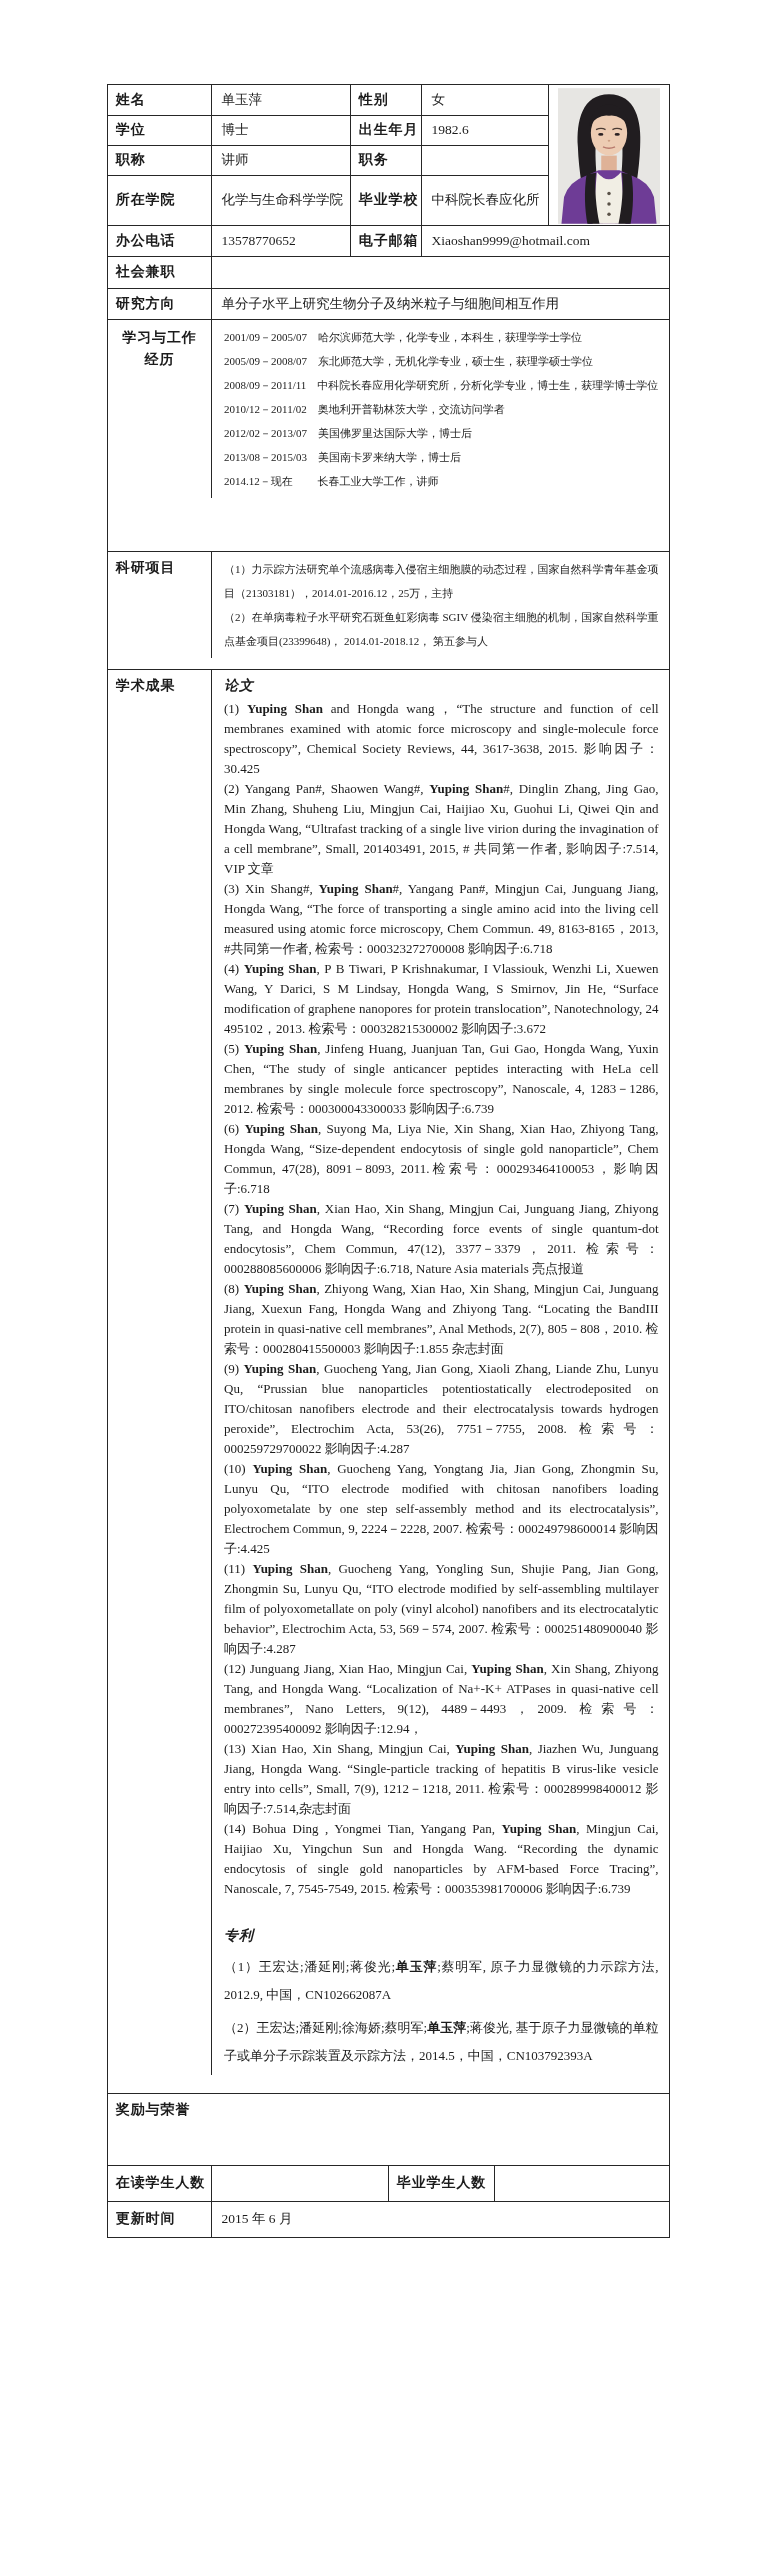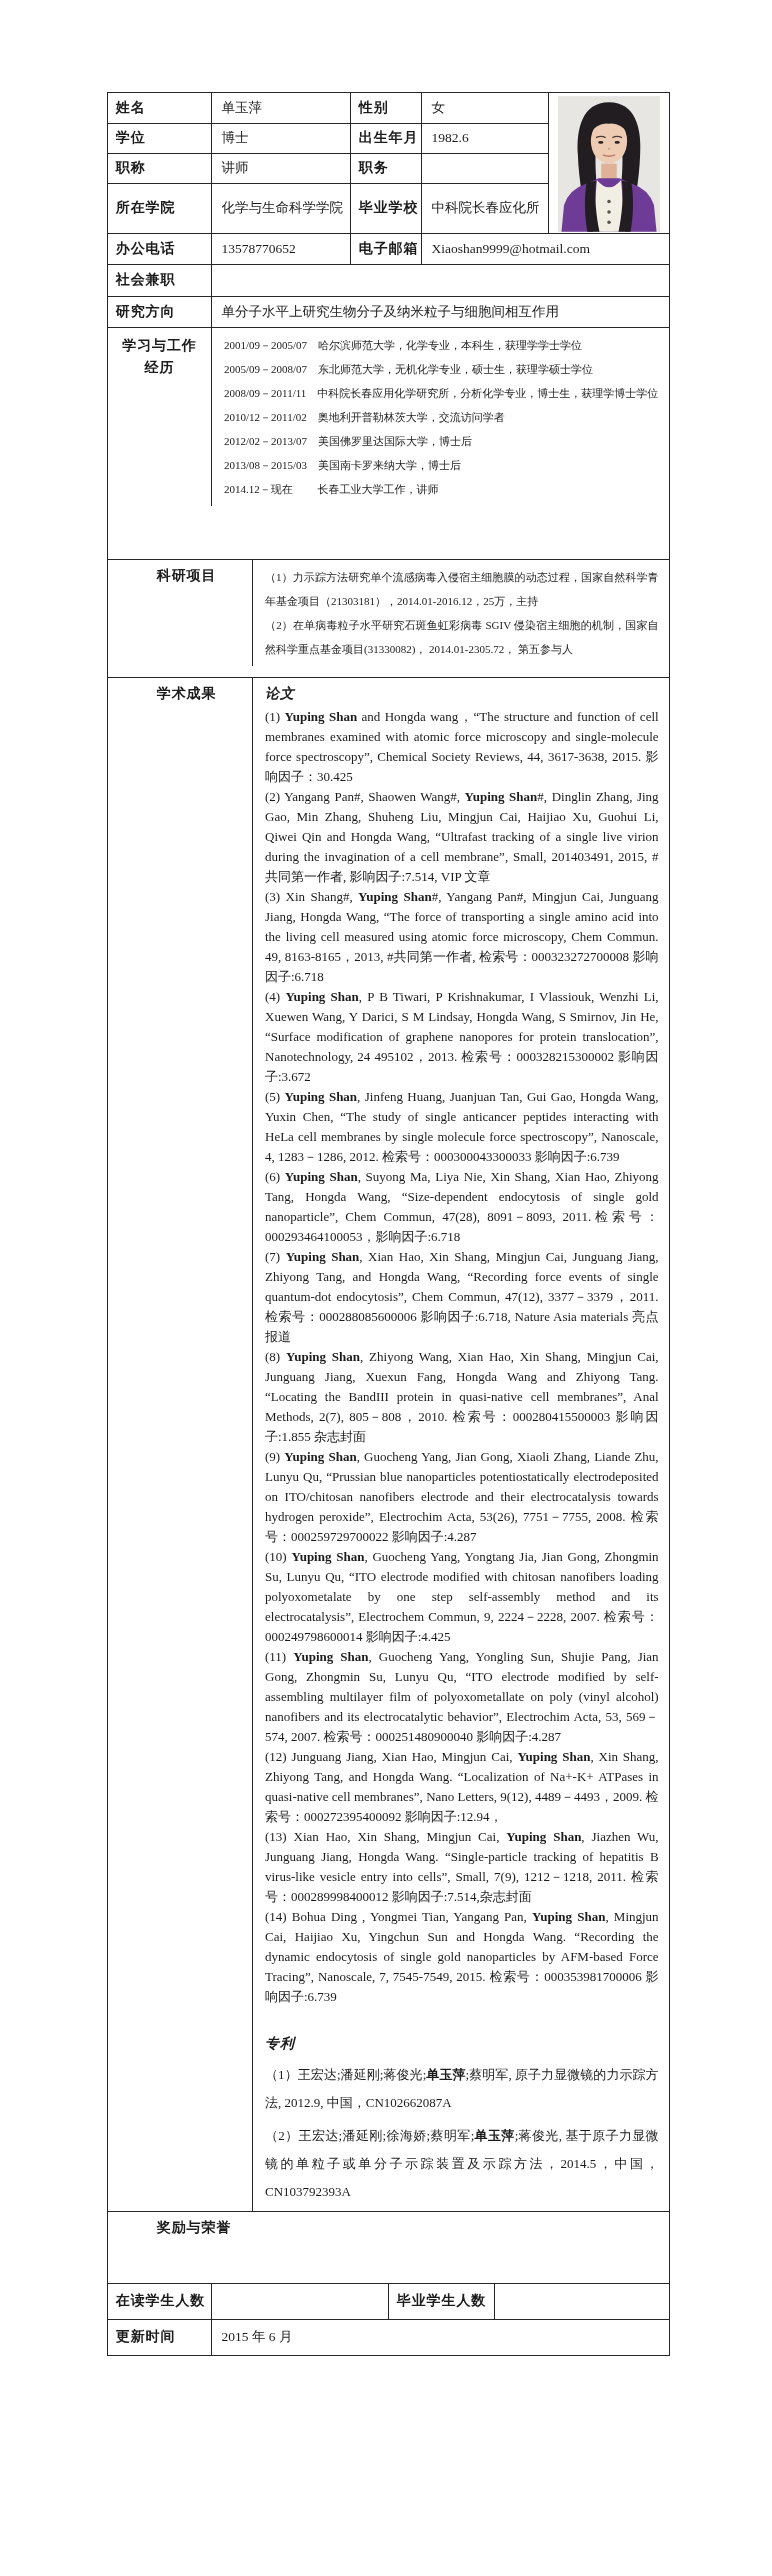--- a/index.html
+++ b/index.html
@@ -3,21 +3,21 @@
 <meta charset="utf-8">
 <style>
   html,body{margin:0;padding:0;background:#ffffff;}
   body{
     width:773px;height:2576px;position:relative;
     font-family:"Liberation Serif","DejaVu Serif",serif;
     color:#1c1c1c;
     -webkit-font-smoothing:antialiased;
   }
   .cv-table{
-    position:absolute;left:107px;top:92px;width:563px;
+    position:absolute;left:107px;top:84px;width:563px;
     border:1.7px solid #262626;box-sizing:border-box;background:#fff;
   }
   .row{display:flex;align-items:stretch;box-sizing:border-box;}
   .row.sep{border-top:1.7px solid #262626;}
   .cell{box-sizing:border-box;display:flex;align-items:center;font-size:14px;overflow:hidden;}
   .cell + .cell{border-left:0.9px solid #262626;}
   .label{font-weight:bold;padding-left:7.8px;letter-spacing:0.9px;}
   .value{padding-left:9.6px;font-size:13.5px;}
   .w1{width:103px;flex:none;}
   .w2{width:139px;flex:none;}
@@ -27,21 +27,21 @@
   .top-section{display:flex;}
   .top-left{flex:1;display:flex;flex-direction:column;}
   .top-left .row + .row{border-top:0.9px solid #262626;}
   .h34{height:29.5px;}.h35{height:30px;}.h58{height:50px;}
   .top-left .w4{flex:1;}
   .photo-cell{width:121px;flex:none;border-left:0.9px solid #262626;display:flex;align-items:flex-start;justify-content:center;padding-top:2.6px;box-sizing:border-box;}
   
   .tall{align-items:flex-start;}
   .tall .label{padding-top:7px;align-items:flex-start;}
   .content{padding:5.2px 10.4px 5.2px 12px;font-size:11px;line-height:24px;text-align:justify;}
-  .label-top{align-items:flex-start;padding-top:7px;margin-left:41px;}
+  .label-top{align-items:flex-start;padding-top:7px;}
   .label-center-wrap{justify-content:center;text-align:center;padding:7px 14px 0 14px;line-height:22.6px;display:block;}
   .papers-content{padding:3.5px 10.4px 5.2px 12px;font-size:13px;}
   .papers-heading,.patents-heading{font-weight:bold;font-size:14px;line-height:26px;letter-spacing:0.9px;font-style:italic;}
   .patents-heading{margin-top:24px;}
   .paper-line{line-height:20px;text-align:justify;}
   .exp-line{line-height:24px;text-align:justify;}
   .proj-line{line-height:24px;text-align:justify;}
   .patent-line{line-height:28px;margin-top:4.3px;text-align:justify;}
   
   .ws2{width:177px;flex:none;}
@@ -151,21 +151,21 @@
           <div class="exp-line">2014.12－现在　　 长春工业大学工作，讲师</div>
         </div>
     </div>
   </div>
 
   <div class="row sep tall mh136">
     <div class="cell label w1 label-top">科研项目</div>
     <div class="cell wflex" style="display:block;">
       <div class="content">
           <div class="proj-line">（1）力示踪方法研究单个流感病毒入侵宿主细胞膜的动态过程，国家自然科学青年基金项目（21303181），2014.01-2016.12，25万，主持</div>
-          <div class="proj-line">（2）在单病毒粒子水平研究石斑鱼虹彩病毒 SGIV 侵染宿主细胞的机制，国家自然科学重点基金项目(31330082)， 2014.01-2305.72， 第五参与人</div>
+          <div class="proj-line">（2）在单病毒粒子水平研究石斑鱼虹彩病毒 SGIV 侵染宿主细胞的机制，国家自然科学重点基金项目(23399648)， 2014.01-2018.12， 第五参与人</div>
         </div>
     </div>
   </div>
 
   <div class="row sep tall mh1640">
     <div class="cell label w1 label-top">学术成果</div>
     <div class="cell wflex" style="display:block;">
       <div class="papers-content">
         <div class="papers-heading">论文</div>
         <div>

